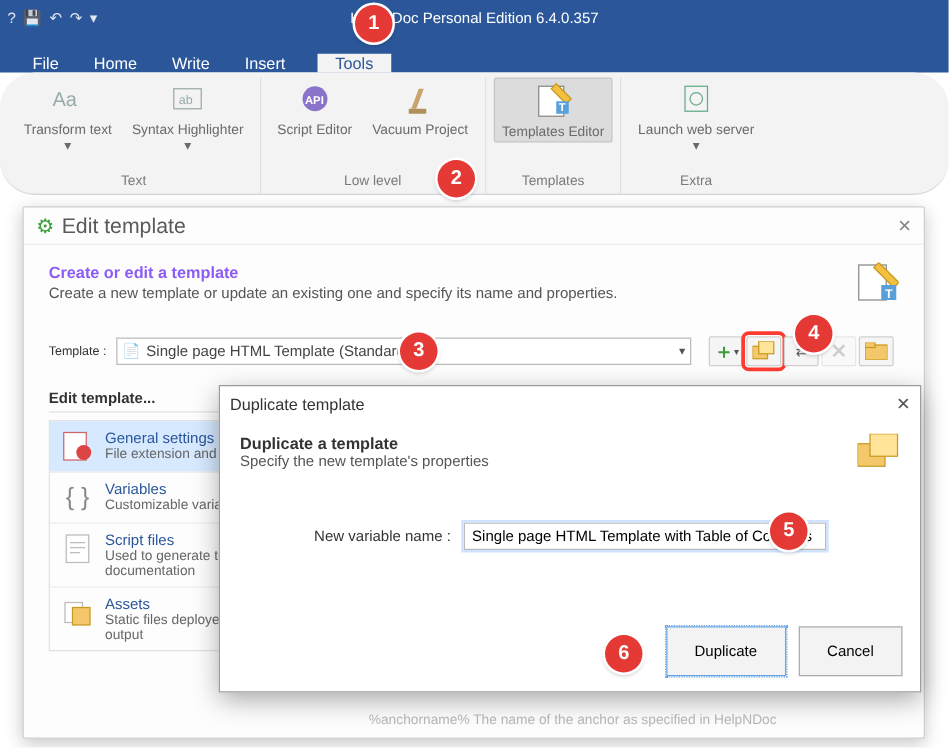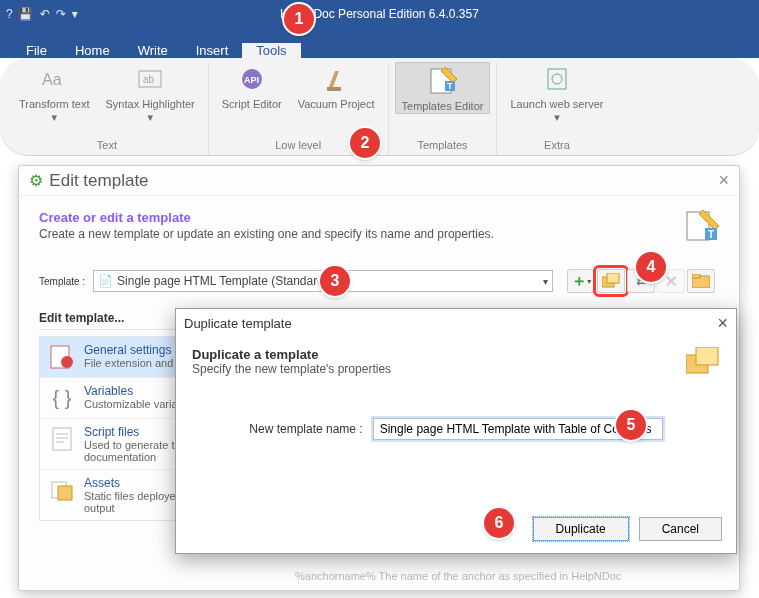--- a/index.html
+++ b/index.html
@@ -5,21 +5,21 @@
   * { box-sizing: border-box; font-family: 'Segoe UI', Tahoma, sans-serif; }
   body { margin:0; background:#fff; width:759px; height:598px; overflow:hidden; position:relative; }
   
   .titlebar { height:28px; background:#2b579a; display:flex; align-items:center; color:#fff; font-size:12px; position:relative; }
   .titlebar .qat { display:flex; align-items:center; gap:6px; padding:0 6px; }
   .titlebar .qat span { opacity:0.85; }
   .titlebar .app-title { position:absolute; left:50%; transform:translateX(-50%); font-size:12px; }
   
   .tabs { height:30px; background:#2b579a; display:flex; align-items:flex-end; padding-left:12px; }
   .tabs .tab { color:#fff; font-size:13px; padding:0 14px; display:flex; align-items:center; cursor:pointer; }
-  .tabs .tab.active { background:#f3f3f3; color:#2b579a; }
+  .tabs .tab.active { background:#f3f3f3; color:#2b579a;margin-left:12px; }
   
   .ribbon { background:#f3f3f3; border-bottom:1px solid #d4d4d4; display:flex; height:98px; padding:4px 0 0 6px;border-radius:28px; }
   .rgroup { display:flex; flex-direction:column; align-items:center; padding:0 6px; position:relative; border-right:1px solid #e1e1e1; }
   .rgroup .buttons { display:flex; gap:2px; flex:1; align-items:flex-start; }
   .rbtn { display:flex; flex-direction:column; align-items:center; justify-content:flex-start; padding:2px 6px 0; font-size:11px; color:#6a6a6a; min-width:56px; text-align:center; line-height:1.15; cursor:pointer; border:1px solid transparent; border-radius:2px; }
   .rbtn.active { background:#dcdcdc; border-color:#c5c5c5; }
   .rbtn svg, .rbtn .ic { margin-bottom:3px; }
   .rgroup .label { font-size:11px; color:#7a7a7a; padding:2px 0 4px; }
   
   .dialog1 { position:absolute; left:18px; top:165px; width:722px; height:426px; background:#fdfdfd; border:1px solid #cfcfcf; border-radius:2px; box-shadow:0 4px 14px rgba(0,0,0,0.22); }
@@ -51,21 +51,21 @@
   .dialog2 { position:absolute; left:175px; top:308px; width:562px; height:246px; background:#fff; border:1px solid #9c9c9c; box-shadow:0 6px 20px rgba(0,0,0,0.35); }
   .dialog2 .dhead { display:flex; align-items:center; height:28px; padding:0 8px; font-size:13px; color:#333; }
   .dialog2 .dhead .x { margin-left:auto; font-size:18px; cursor:pointer; color:#555; }
   .dialog2 .dsub { padding:10px 16px 6px; position:relative; }
   .dialog2 .dsub h4 { margin:0; font-size:13px; font-weight:700; color:#333; }
   .dialog2 .dsub .s { font-size:12px; color:#555; }
   .dialog2 .frm { display:flex; align-items:center; justify-content:center; gap:10px; margin-top:36px; padding:0 18px; }
   .dialog2 .frm label { font-size:12px; color:#333; }
   .dialog2 .frm input { width:290px; height:22px; border:1px solid #bbb; padding:2px 6px; font-size:12px; outline:2px solid #cfe3ff; }
   .dialog2 .btns { position:absolute; right:14px; bottom:12px; display:flex; gap:10px; }
-  .btn { height:24px; padding:0 22px; font-size:12px; border:1px solid #adadad; background:#f3f3f3; cursor:pointer; }
+  .btn { height:40px; padding:0 22px; font-size:12px; border:1px solid #adadad; background:#f3f3f3; cursor:pointer; }
   .btn.primary { border:1px solid #6aa6e6; outline:1px dotted #6aa6e6; }
   
   .badge { position:absolute; width:30px; height:30px; border-radius:50%; background:#e53935; color:#fff; display:flex; align-items:center; justify-content:center; font-weight:700; font-size:16px; box-shadow:0 0 0 2px #fff, 0 2px 4px rgba(0,0,0,0.3); z-index:50; }
   
   .ghost { position:absolute; left:295px; top:570px; font-size:11px; color:#b8b8b8; }
 </style>
 </head>
 <body>
 
 <div class="titlebar">
@@ -273,21 +273,21 @@
     <h4>Duplicate a template</h4>
     <div class="s">Specify the new template's properties</div>
     <div style="position:absolute; right:16px; top:10px">
       <svg width="34" height="28">
           <rect x="0" y="8" width="22" height="18" fill="#f4c86a" stroke="#c99a20"></rect>
           <rect x="10" y="0" width="22" height="18" fill="#ffe49a" stroke="#c99a20"></rect>
         </svg>
     </div>
   </div>
   <div class="frm">
-    <label>New template name :</label>
+    <label>New variable name :</label>
     <input type="text" value="Single page HTML Template with Table of Contents" style="">
   </div>
   <div class="btns">
     <button class="btn primary">Duplicate</button>
     <button class="btn">Cancel</button>
   </div>
 </div>
 
 <div class="badge" style="left:284px; top:4px">1</div>
 <div class="badge" style="left:350px; top:128px">2</div>

